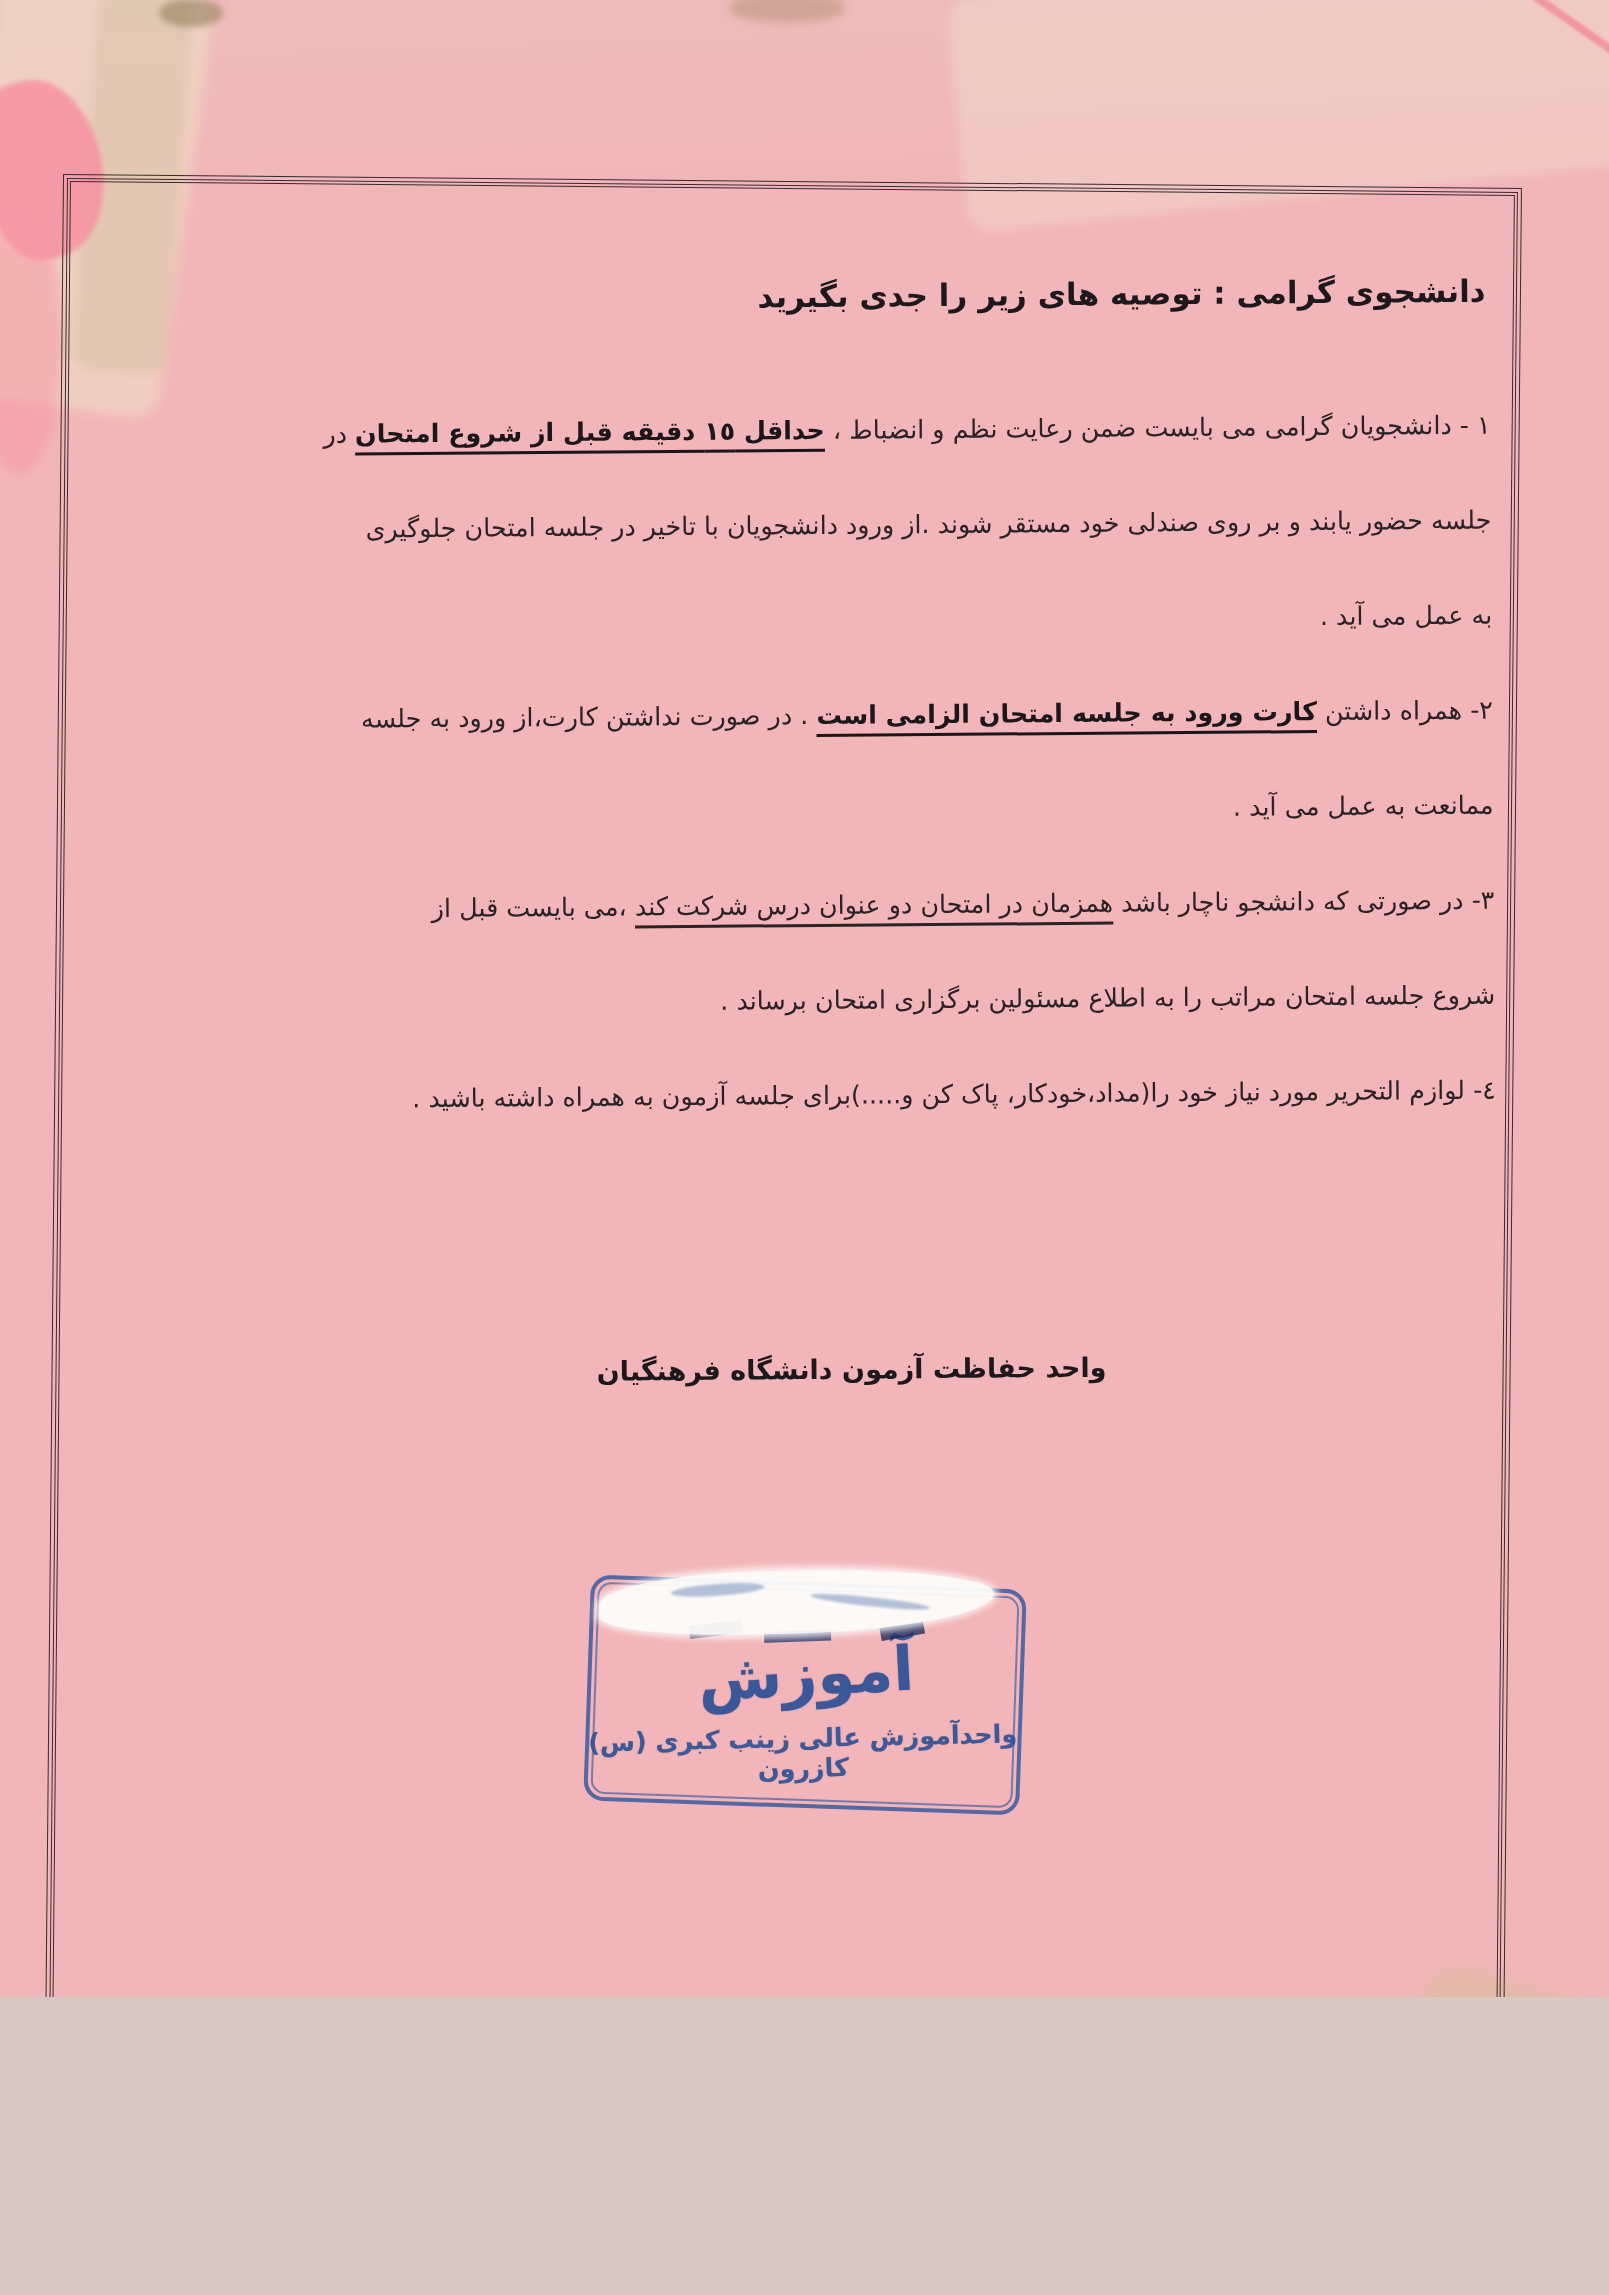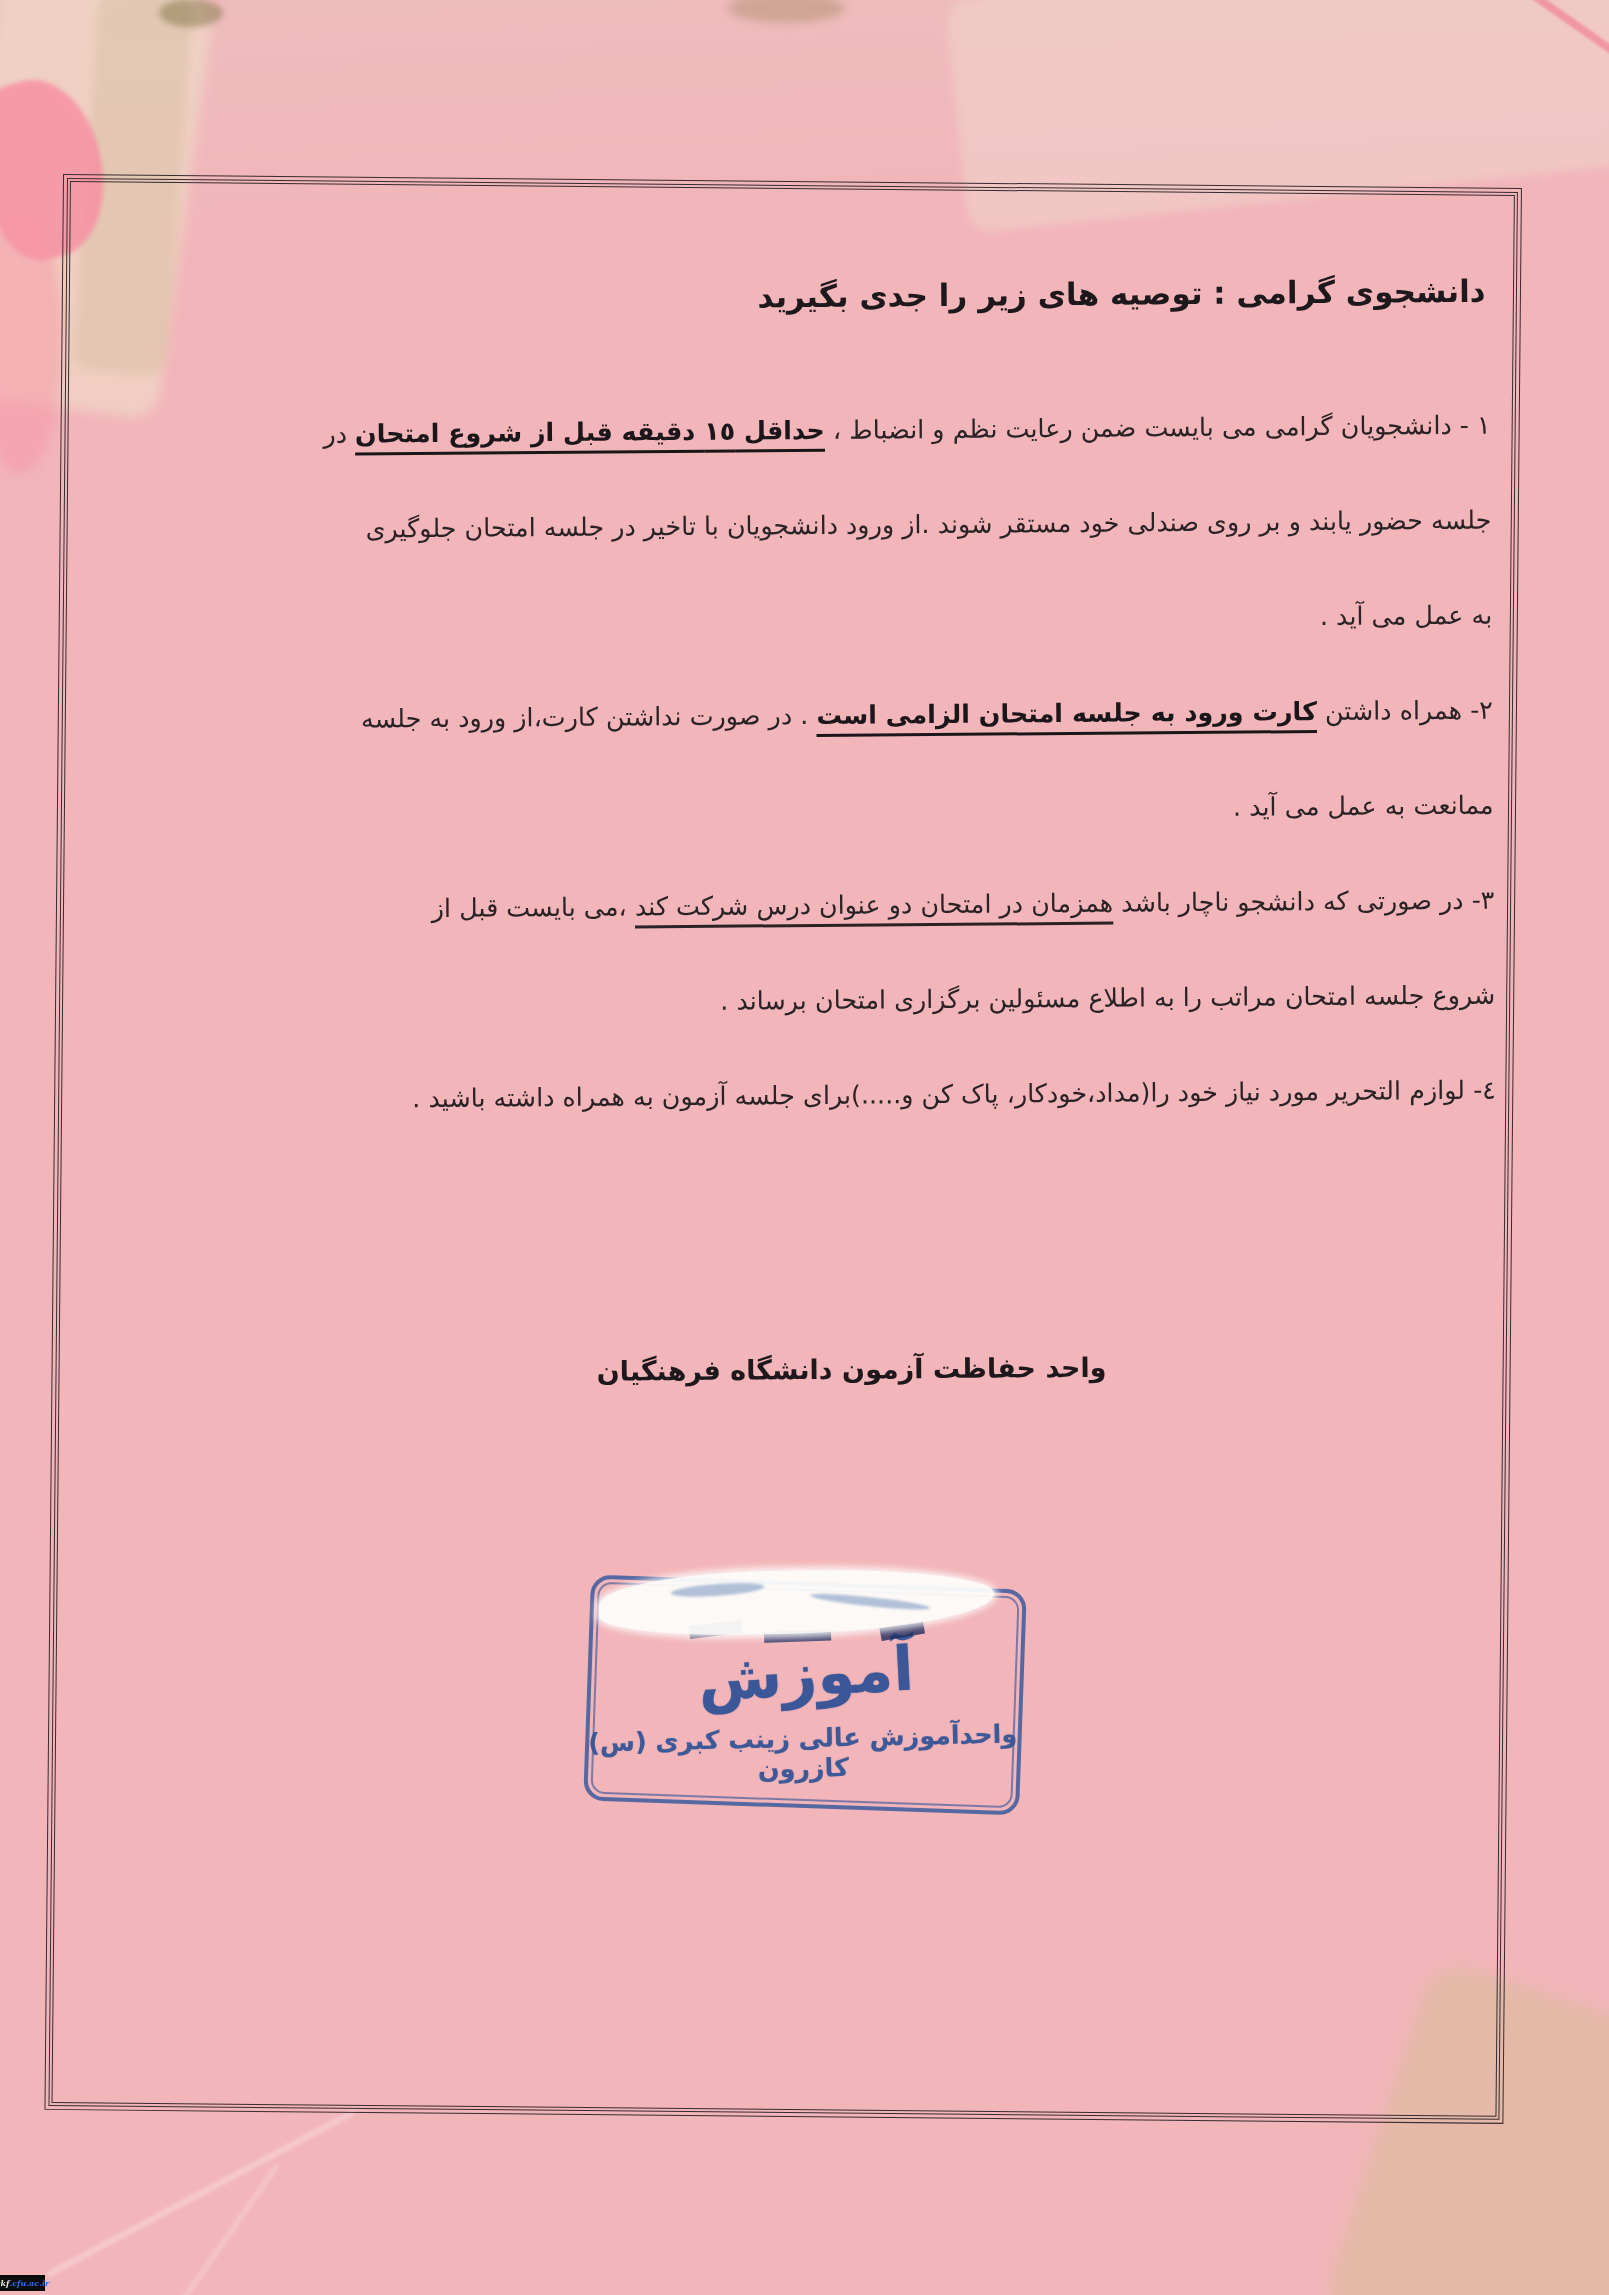--- a/index.html
+++ b/index.html
@@ -4,21 +4,21 @@
 <style>
   * { box-sizing: border-box; }
   html, body { margin: 0; padding: 0; }
   body {
     width: 1609px; height: 2295px;
     font-family: "DejaVu Sans", sans-serif;
     background: #d8c8c2;
   }
   .page {
     position: relative;
-    width: 1609px; height: 2295px;
+    width: 1609px; height: 1997px;
     overflow: hidden;
     background:
       linear-gradient(178deg, rgba(231,201,193,.35) 0%, rgba(231,201,193,0) 11%),
       var(--paper, #f2b5b9);
   }
   
   .patch { position: absolute; pointer-events: none; }
   .patch-cream-tl   { left:-27px; top:-20px; width:214px; height:428px;
                       background: rgba(238,225,200,.55); transform: rotate(8deg);
                       filter: blur(6px); border-radius: 27px; }

